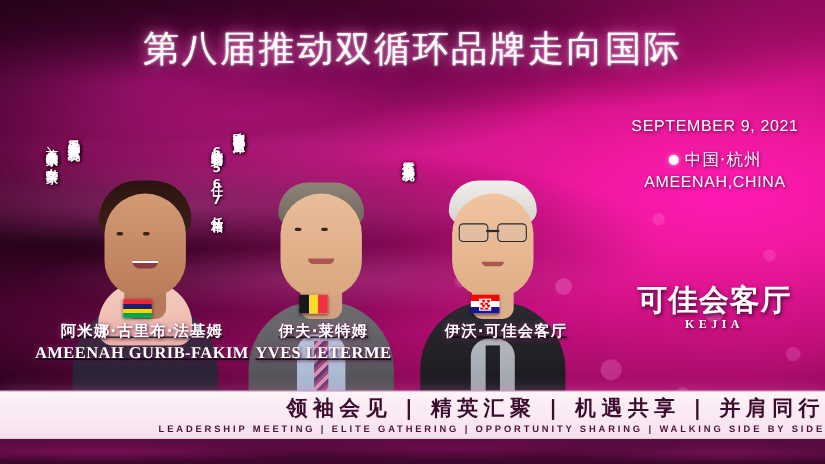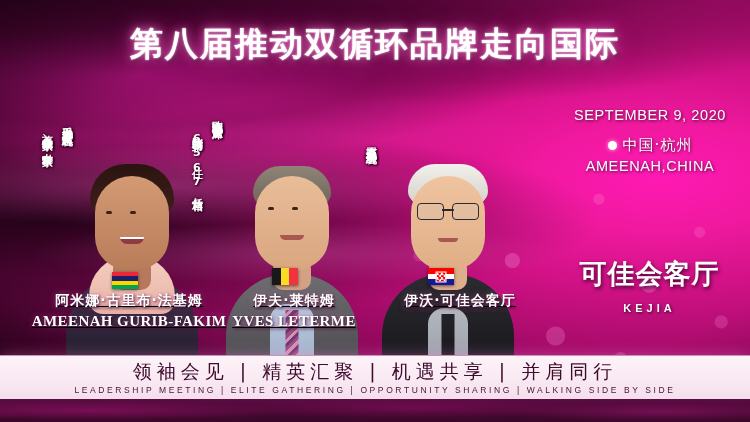--- a/index.html
+++ b/index.html
@@ -53,21 +53,21 @@
   .bg-vig{
     position:absolute;inset:0;
     background:radial-gradient(130% 110% at 60% 45%, rgba(0,0,0,0) 40%, rgba(20,0,14,.45) 82%, rgba(12,0,9,.75) 100%);
   }
 
   
   .title{
     position:absolute;left:0;right:0;top:22px;
     text-align:center;
     font-family:"DejaVu Sans","Liberation Sans",sans-serif;
-    font-weight:bold;
+    font-weight:normal;
     font-size:33px;
     letter-spacing:2px;
     color:#ffffff;
     text-shadow:
       0 0 2px #fff,
       0 0 10px rgba(255,130,220,.9),
       0 0 22px rgba(255,60,180,.75),
       2px 3px 5px rgba(40,0,28,.9);
     white-space:nowrap;
   }
@@ -207,35 +207,36 @@
 
   
   #logo{position:absolute;left:577px;top:246px;width:145px;text-align:center;}
   .logo-cn{
     font-family:"DejaVu Sans","Liberation Sans",sans-serif;
     font-weight:bold;font-size:27px;color:#fff;letter-spacing:1px;
     text-shadow:1px 2px 4px rgba(40,0,28,.9);
     white-space:nowrap;line-height:1;margin-top:14px;
   }
   .logo-en{
-    margin-top:15px;
-    font-family:Liberation Sans, sans-serif;
+    margin-top:2px;
+    font-family:Liberation Serif, serif;
     font-size:11px;font-weight:bold;color:#fff;letter-spacing:4px;
     text-shadow:1px 1px 3px rgba(40,0,28,.9);
     white-space:nowrap;
   }
 
   
   #banner{
     position:absolute;left:0;right:0;top:355px;height:44px;
     background:linear-gradient(180deg,#fdf3f8 0%,#faeaf3 48%,#f3dfec 100%);
     border-top:1px solid rgba(120,10,80,.35);
     border-bottom:1px solid rgba(120,10,80,.35);
-    display:flex;flex-direction:column;align-items:center;justify-content:center;
+    display:flex;flex-direction:column;align-items:flex-end;justify-content:center;
     box-shadow:0 0 14px rgba(255,140,220,.35);
+    font-weight:bold;
   }
   .banner-cn{
     font-family:"DejaVu Sans","Liberation Sans",sans-serif;
     font-size:19px;color:#3d0b2e;letter-spacing:5px;line-height:1;
     white-space:nowrap;
   }
   .banner-en{
     margin-top:5px;
     font-family:"Liberation Sans","DejaVu Sans",sans-serif;
     font-size:8.5px;color:#4a1238;letter-spacing:2.6px;line-height:1;
@@ -329,21 +330,21 @@
   <div class="flag fl-croatia" id="flag-3">
     <span class="coa"></span>
   </div>
 
   <div class="name-block" id="name-3">
     <div class="name-cn">伊沃·可佳会客厅</div>
   </div>
 
   <div id="info">
     <div class="info-group">
-      <div class="info-en">SEPTEMBER 9, 2020</div>
+      <div class="info-en">SEPTEMBER 9, 2021</div>
     </div>
     <div class="info-group">
       <div class="info-cn">
         <span class="bullet"></span>
         <span>中国·杭州</span>
       </div>
       <div class="info-en">AMEENAH,CHINA</div>
     </div>
   </div>
 

